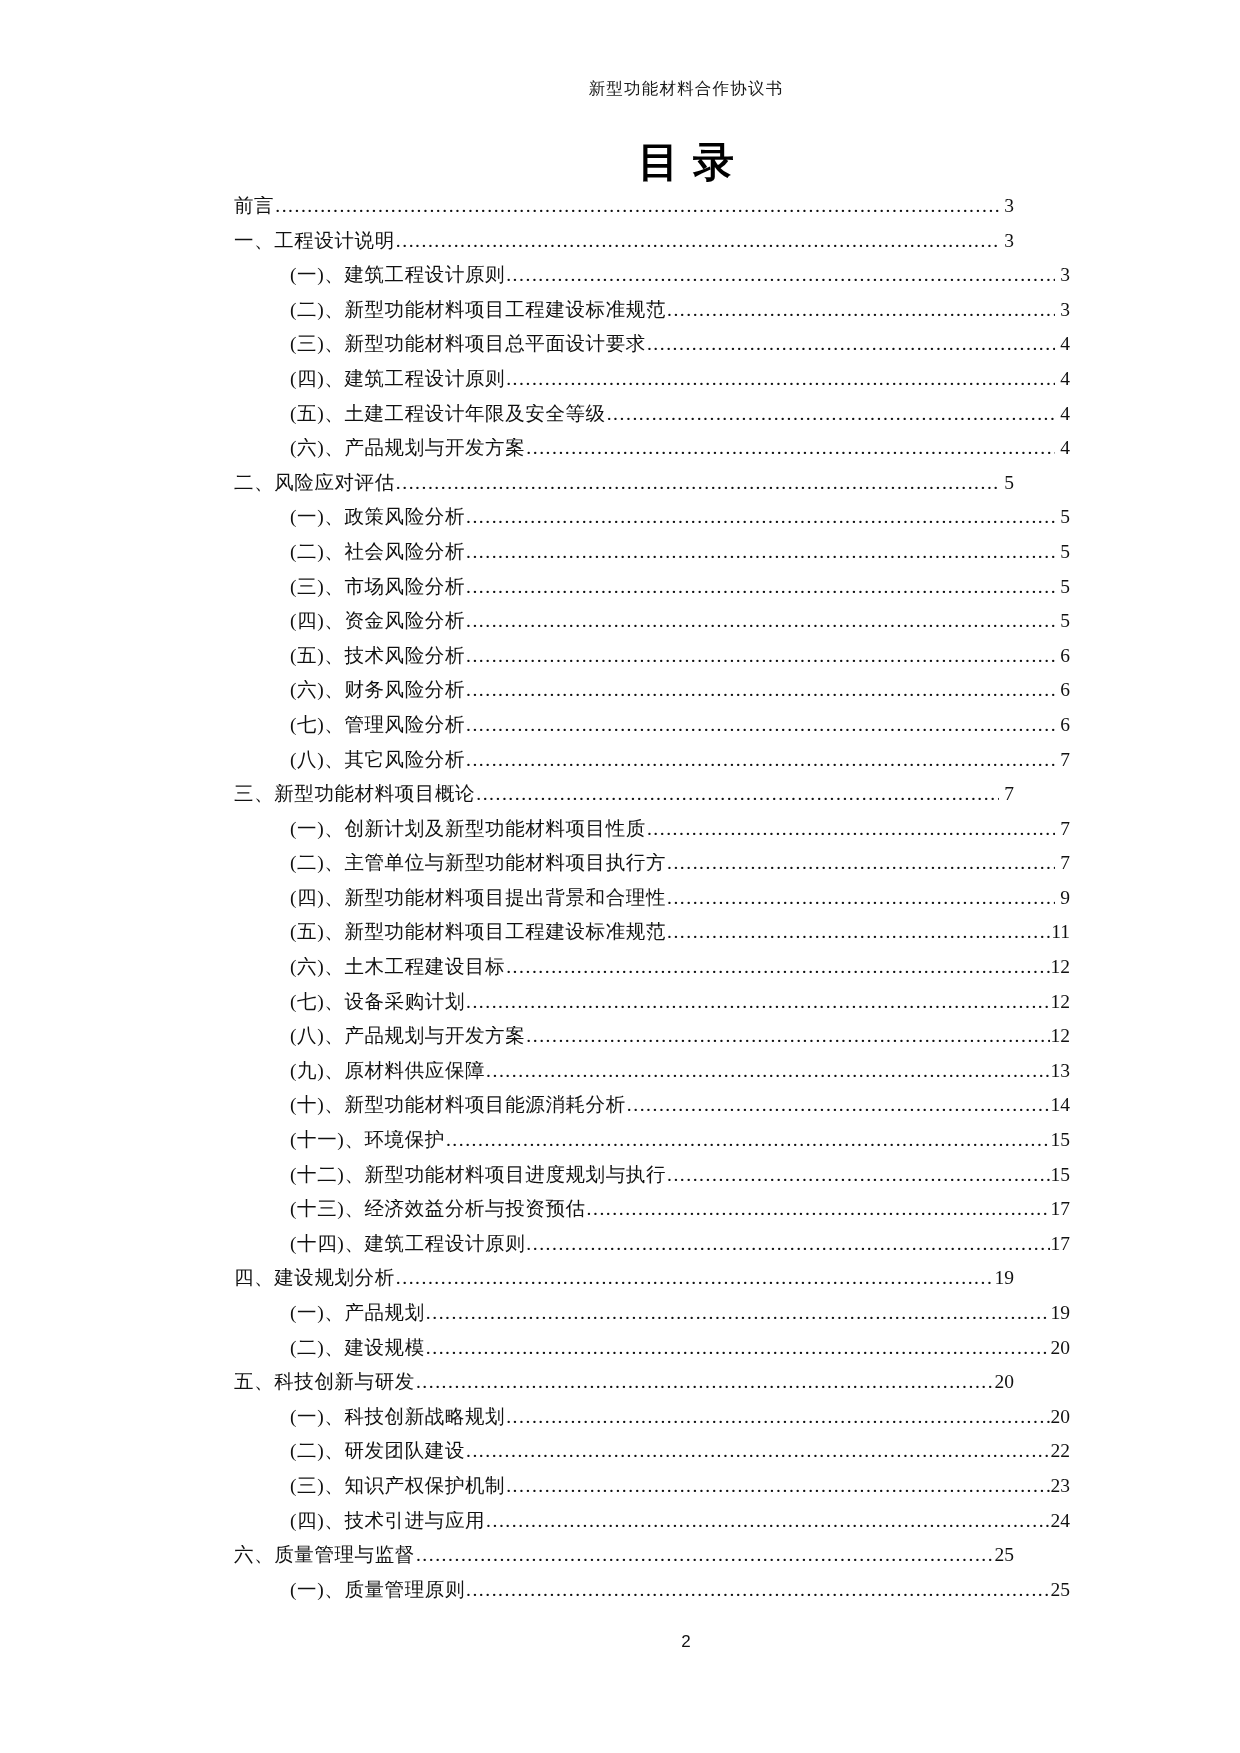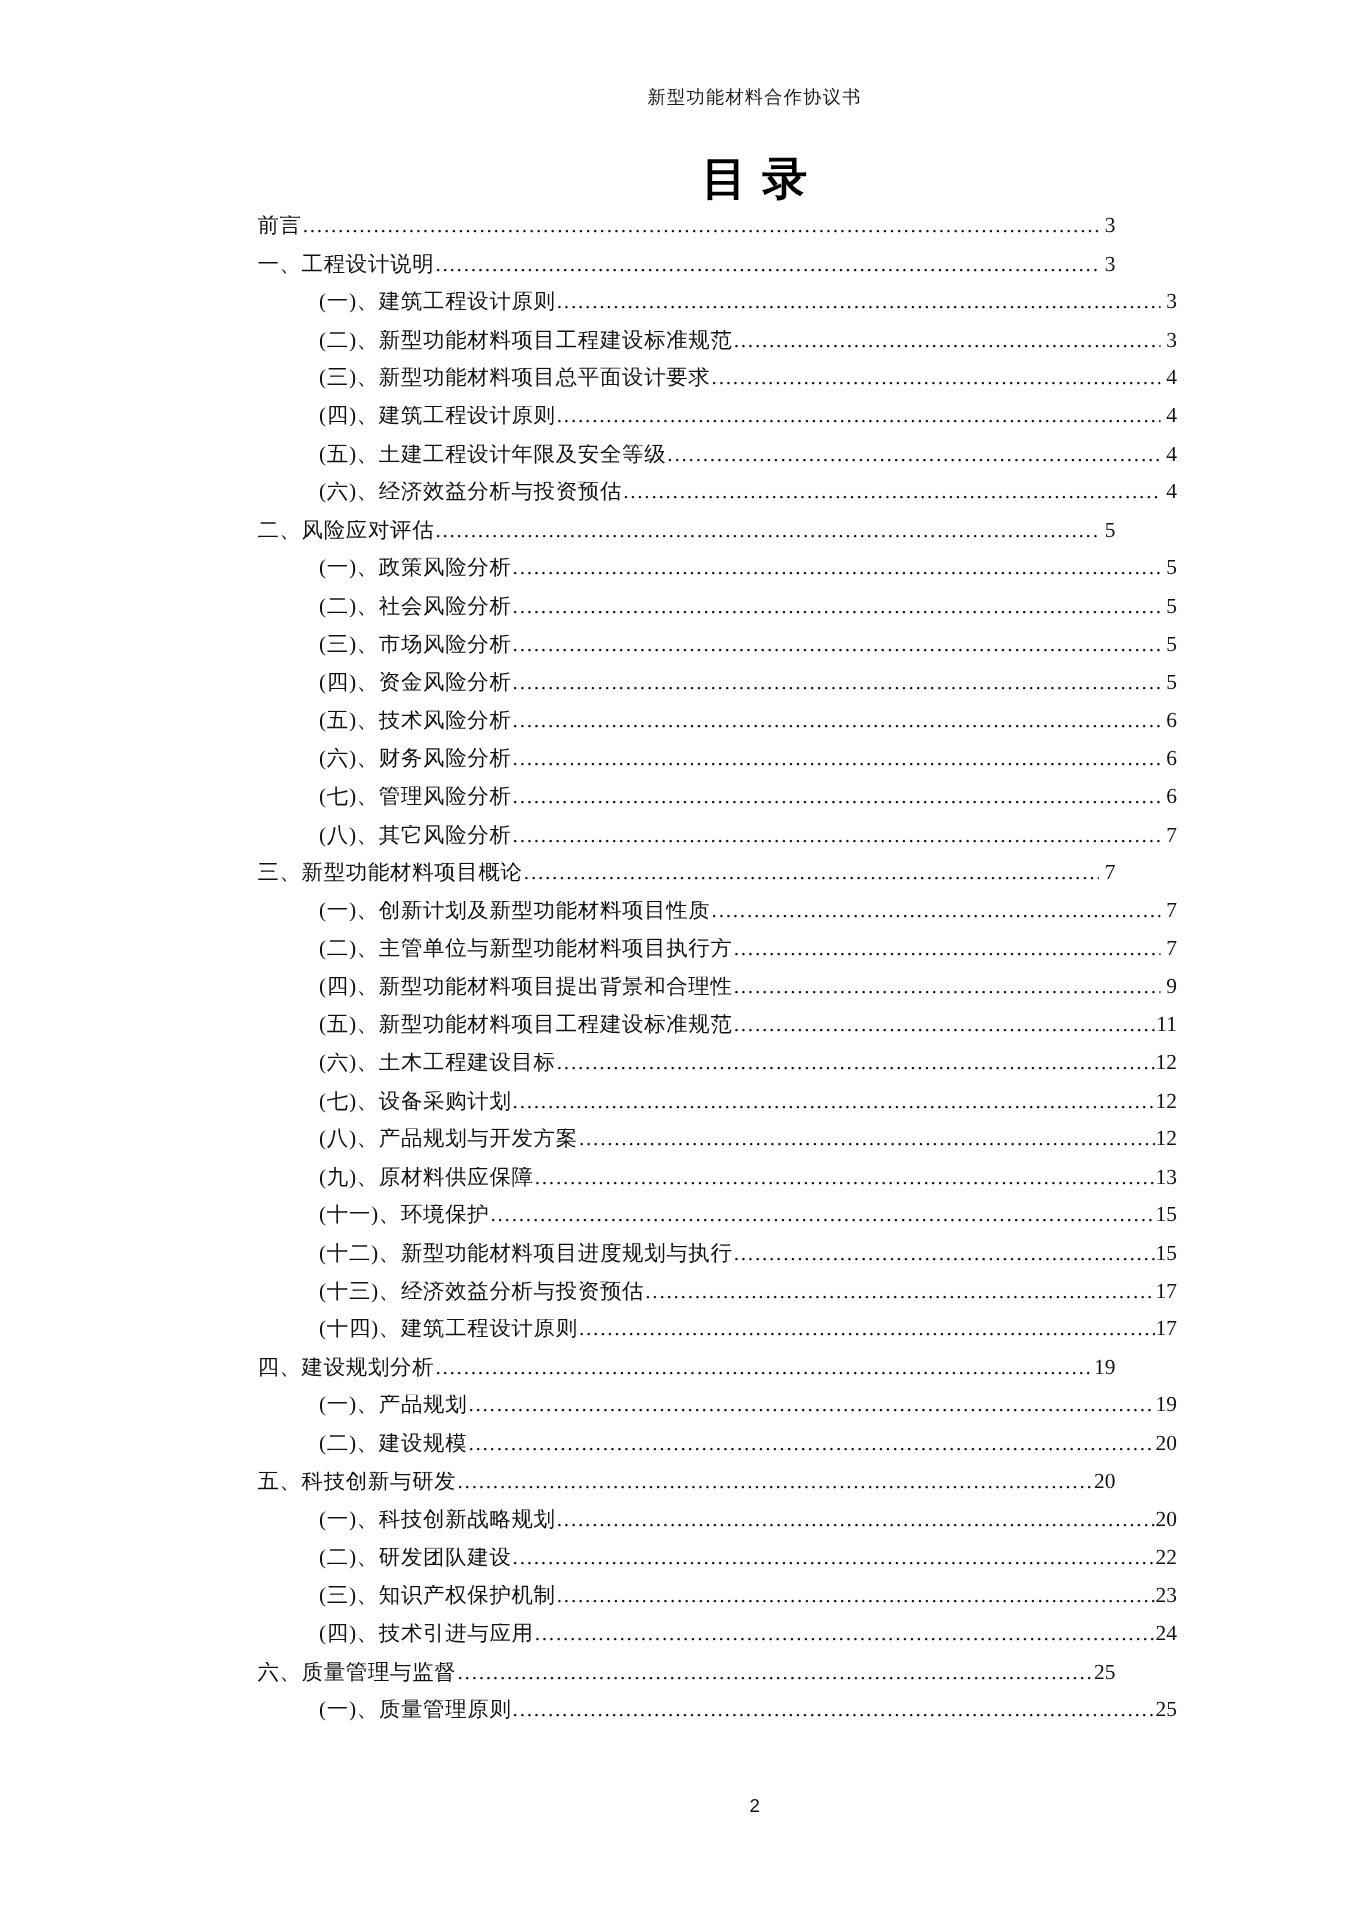--- a/index.html
+++ b/index.html
@@ -143,21 +143,21 @@
         <span class="label">(四)、建筑工程设计原则</span>
         <span class="leader"></span>
         <span class="pageno">4</span>
       </div>
       <div class="toc-entry lvl-2">
         <span class="label">(五)、土建工程设计年限及安全等级</span>
         <span class="leader"></span>
         <span class="pageno">4</span>
       </div>
       <div class="toc-entry lvl-2">
-        <span class="label">(六)、经济效益分析与投资预估</span>
+        <span class="label">(六)、产品规划与开发方案</span>
         <span class="leader"></span>
         <span class="pageno">4</span>
       </div>
       <div class="toc-entry lvl-1">
         <span class="label">二、风险应对评估</span>
         <span class="leader"></span>
         <span class="pageno">5</span>
       </div>
       <div class="toc-entry lvl-2">
         <span class="label">(一)、政策风险分析</span>
@@ -238,20 +238,25 @@
         <span class="label">(八)、产品规划与开发方案</span>
         <span class="leader"></span>
         <span class="pageno">12</span>
       </div>
       <div class="toc-entry lvl-2">
         <span class="label">(九)、原材料供应保障</span>
         <span class="leader"></span>
         <span class="pageno">13</span>
       </div>
       <div class="toc-entry lvl-2">
+        <span class="label">(十)、新型功能材料项目能源消耗分析</span>
+        <span class="leader"></span>
+        <span class="pageno">14</span>
+      </div>
+      <div class="toc-entry lvl-2">
         <span class="label">(十一)、环境保护</span>
         <span class="leader"></span>
         <span class="pageno">15</span>
       </div>
       <div class="toc-entry lvl-2">
         <span class="label">(十二)、新型功能材料项目进度规划与执行</span>
         <span class="leader"></span>
         <span class="pageno">15</span>
       </div>
       <div class="toc-entry lvl-2">

